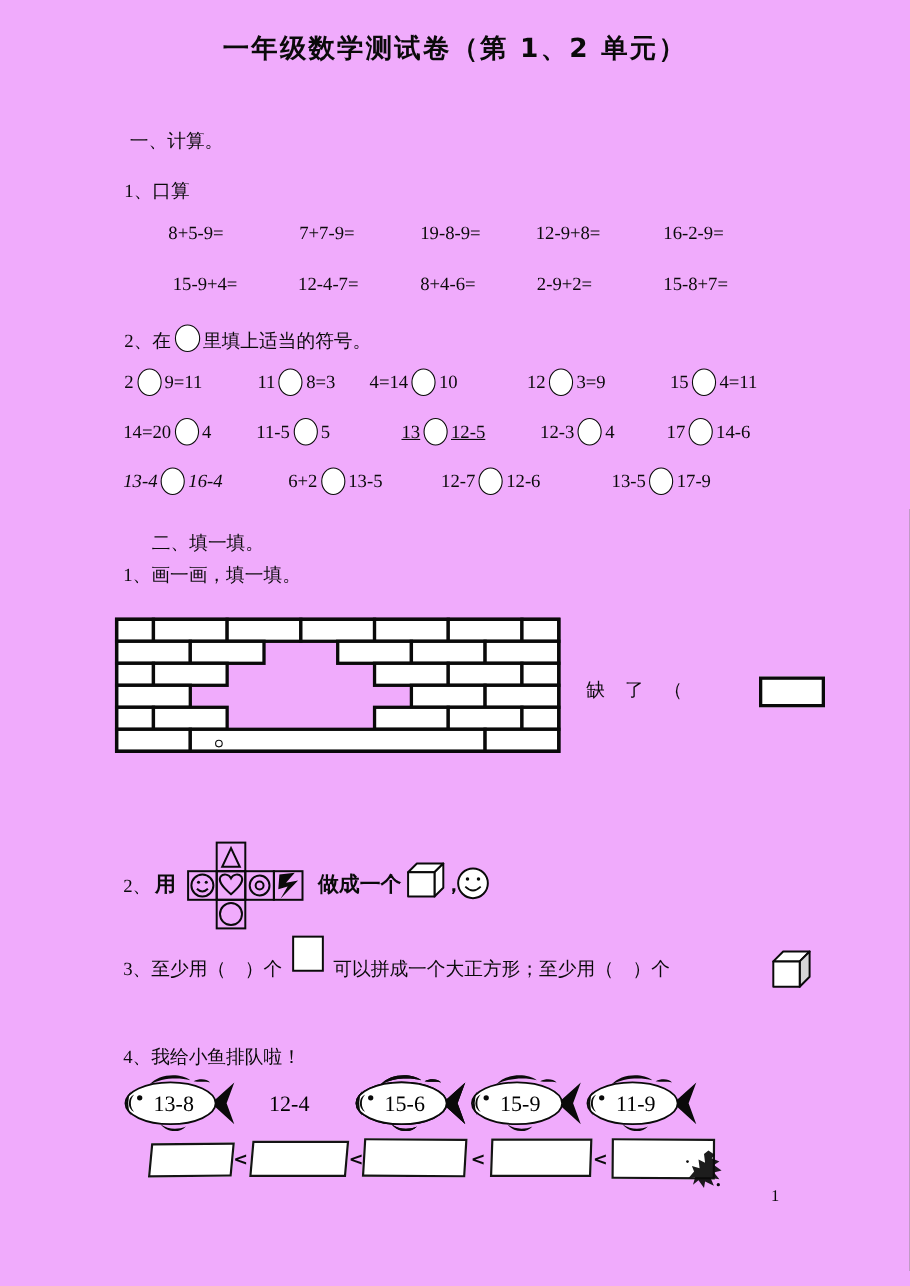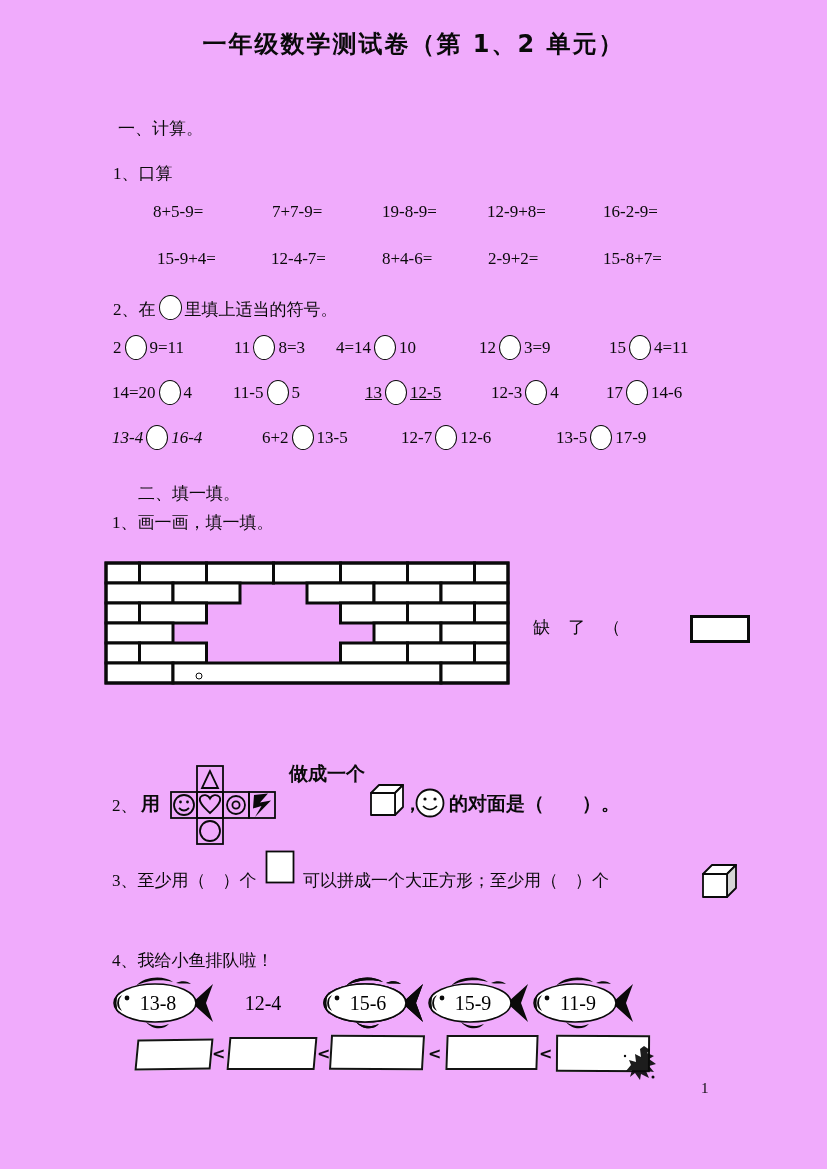--- a/index.html
+++ b/index.html
@@ -176,40 +176,39 @@
       <circle cx="67" cy="41" r="3.6"></circle>
       <circle cx="41" cy="67" r="10"></circle>
     </g>
     <g fill="#0a0a0a" stroke="none">
       <circle cx="11.5" cy="38" r="1.4"></circle>
         <circle cx="18.5" cy="38" r="1.4"></circle>
       <path d="M85 31 L99 29.5 L91 38.5 L102 36.5 L86 53 L92.5 42 L84 44.5 Z"></path>
     </g>
   </svg>
 
-  <span class="abs bold19" style="left:289px;top:761px;">做成一个</span>
+  <span class="abs bold19" style="left:289px;top:791px;">做成一个</span>
 
   <svg class="abs" style="left:369px;top:783px;" width="36" height="34" viewBox="0 0 36 34">
     <g fill="#fff" stroke="#0a0a0a" stroke-width="1.8" stroke-linejoin="round">
       <polygon points="2,10 10,2 34,2 26,10"></polygon>
       <polygon points="26,32 26,10 34,2 34,24"></polygon>
       <rect x="2" y="10" width="24" height="22"></rect>
     </g>
   </svg>
 
   <span class="abs bold19" style="left:403px;top:791px;">，</span>
 
   <svg class="abs" style="left:414px;top:787px;" width="32" height="32" viewBox="0 0 32 32">
     <circle cx="16" cy="16" r="13.5" fill="#fff" stroke="#0a0a0a" stroke-width="1.8"></circle>
     <circle cx="11" cy="12" r="1.6" fill="#0a0a0a"></circle>
     <circle cx="21" cy="12" r="1.6" fill="#0a0a0a"></circle>
     <path d="M9 19 Q16 26 23 19" fill="none" stroke="#0a0a0a" stroke-width="1.6"></path>
   </svg>
 
-  <span class="abs bold19" style="left:449px;top:791px;">的对面是（　　）。</span>
 
   <span class="abs t17" style="left:112px;top:869px;">3、至少用（　）个</span>
   <svg class="abs" style="left:265px;top:850px;" width="30" height="34" viewBox="0 0 30 34">
     <rect x="1.5" y="1.5" width="27" height="31" fill="#fff" stroke="#0a0a0a" stroke-width="1.8"></rect>
   </svg>
   <span class="abs t17" style="left:303px;top:869px;">可以拼成一个大正方形；至少用（　）个</span>
   <svg class="abs" style="left:700px;top:862px;" width="38" height="38" viewBox="0 0 38 38">
     <g stroke="#0a0a0a" stroke-width="1.8" stroke-linejoin="round">
       <polygon points="3,12 12,3 36,3 27,12" fill="#fff"></polygon>
       <polygon points="27,35 27,12 36,3 36,26" fill="#d6d6d6"></polygon>

